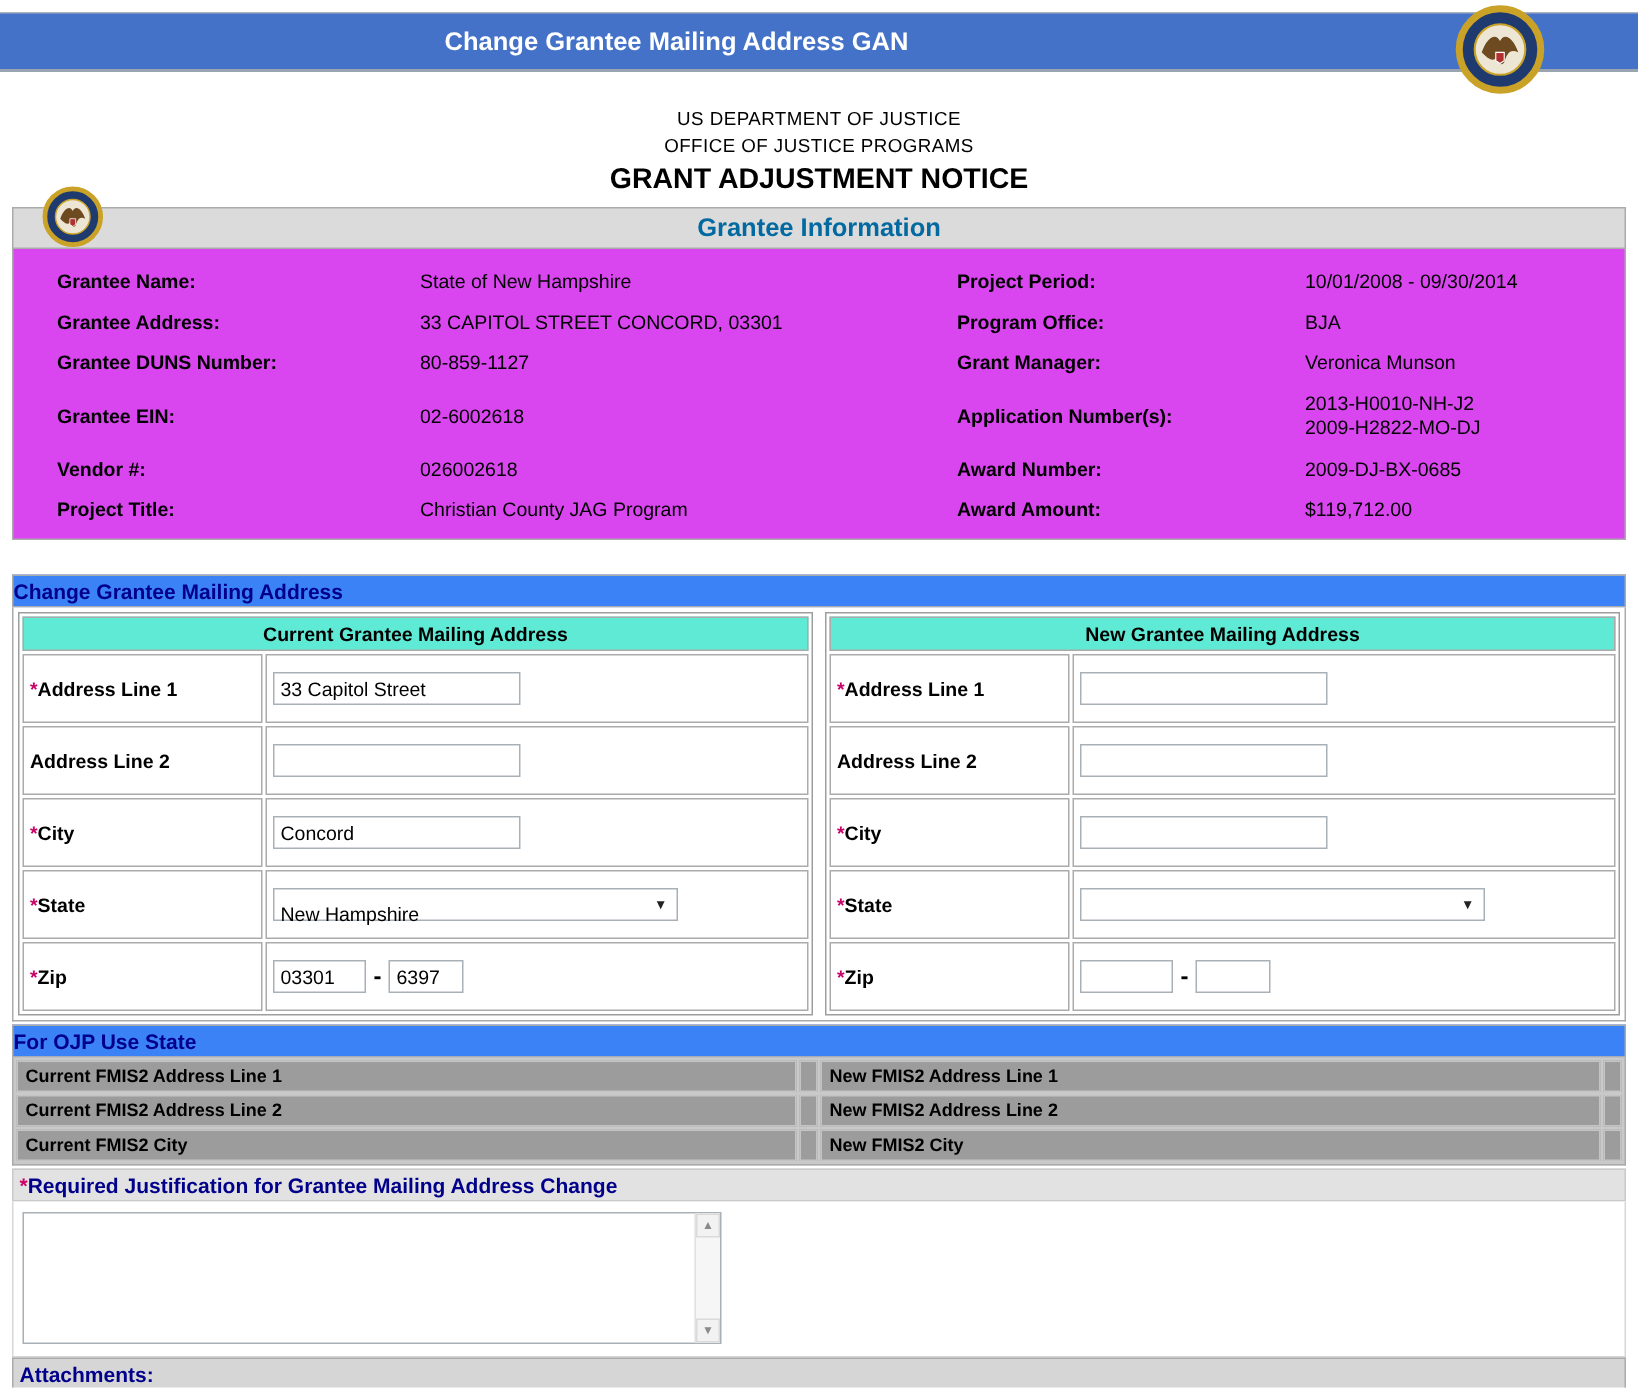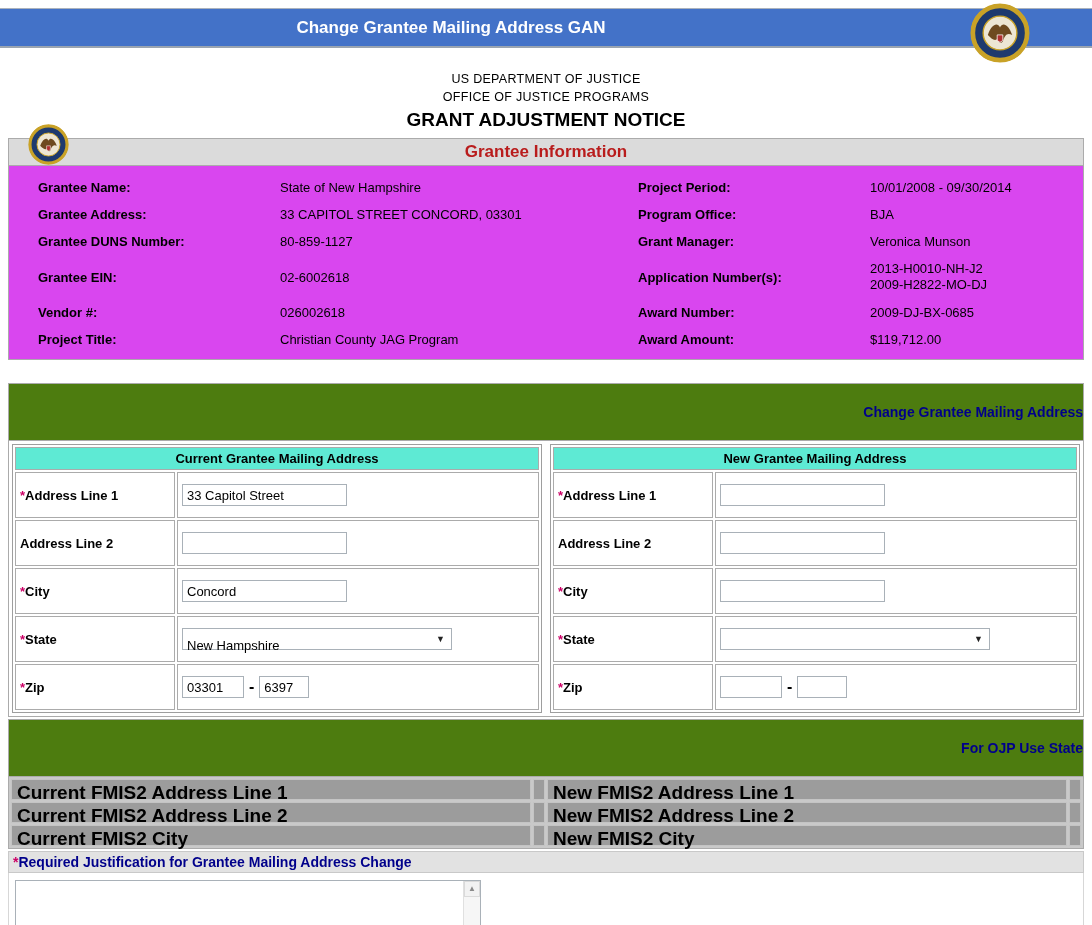--- a/index.html
+++ b/index.html
@@ -17,23 +17,23 @@
 
   
   .doc-header { position: relative; padding-top: 22px; padding-bottom: 6px; text-align: center; }
   .seal-left { position: absolute; left: 28px; top: 76px; width: 41px; height: 41px; }
   .doc-line { font-size: 12.5px; letter-spacing: .3px; line-height: 18px; }
   .doc-title { font-size: 19px; font-weight: bold; line-height: 24px; margin-top: 2px; }
 
   
   .section { margin: 0 8px; }
   .sec-hdr-big { background: #DBDBDB; border: 1px solid #ABABAB; text-align: center;
-    font-size: 17px; font-weight: bold; color: #b91c1c; padding: 3px 0; }
-  .sec-hdr { background: #4d7c0f; border: 1px solid #ABABAB; text-align: right;
-    font-size: 14px; font-weight: bold; color: #00008B; padding: 20px 0; }
+    font-size: 17px; font-weight: bold; color: #0369a1; padding: 3px 0; }
+  .sec-hdr { background: #3b82f6; border: 1px solid #ABABAB; text-align: left;
+    font-size: 14px; font-weight: bold; color: #00008B; padding: 2px 0; }
   .bar-left { background: #D6D6D6; border: 1px solid #ABABAB; font-size: 14px;
     font-weight: bold; color: #00008B; padding: 2px 4px; text-align: left; }
   .req { color: #CC0066; font-weight: bold; }
 
   
   .info-body { background: #d946ef; border: 1px solid #ABABAB; border-top: none; padding: 8px 0 6px 15px; }
   .info-row { display: grid; grid-template-columns: 242px 358px 232px 1fr; padding: 6px 0 6px 14px; }
   .info-label { font-weight: bold; font-size: 13px; }
   .info-value { font-size: 13px; }
   .info-value div { line-height: 16px; }
@@ -57,21 +57,21 @@
   .select-arrow { font-size: 9px; color: #222; padding-right: 2px; }
   input.zip5 { width: 62px; height: 22px; border: 1px solid #A9B1B8; font-size: 13px; padding: 1px 4px; }
   input.zip4 { width: 50px; height: 22px; border: 1px solid #A9B1B8; font-size: 13px; padding: 1px 4px; }
   .zipdash { font-weight: bold; margin: 0 5px; }
 
   
   .ojp-hdr { margin-top: 2px; }
   .fmis { background: #C9C9C9; border: 1px solid #ABABAB; border-top: none; padding: 2px; }
   .fmis-row { display: grid; grid-template-columns: 1fr 12px 1fr 12px; gap: 2px; margin-bottom: 2px; }
   .fmis-row:last-child { margin-bottom: 0; }
-  .fmis-cell { background: #9C9C9C; border: 1px solid #C4C4C4; font-size: 19px; font-weight: bold;
+  .fmis-cell { background: #9C9C9C; border: 1px solid #C4C4C4; font-size: 12px; font-weight: bold;
     padding: 2px 2px 2px 5px; height: 21px; }
   .fmis-spacer { background: #9C9C9C; border: 1px solid #C4C4C4; height: 21px; }
 
   
   .just-bar { background: #E2E2E2; border: 1px solid #C9C9C9; font-size: 14px; font-weight: bold;
     color: #00008B; padding: 2px 4px; margin-top: 2px; }
   .just-row { background: #fff; border: 1px solid #D7D7D7; border-top: none; padding: 7px 0 8px 6px; }
   .fake-textarea { width: 466px; height: 88px; border: 1px solid #A9B1B8; background: #fff;
     display: flex; }
   .ta-text { flex: 1; font-size: 13px; padding: 2px 4px; outline: none; }

